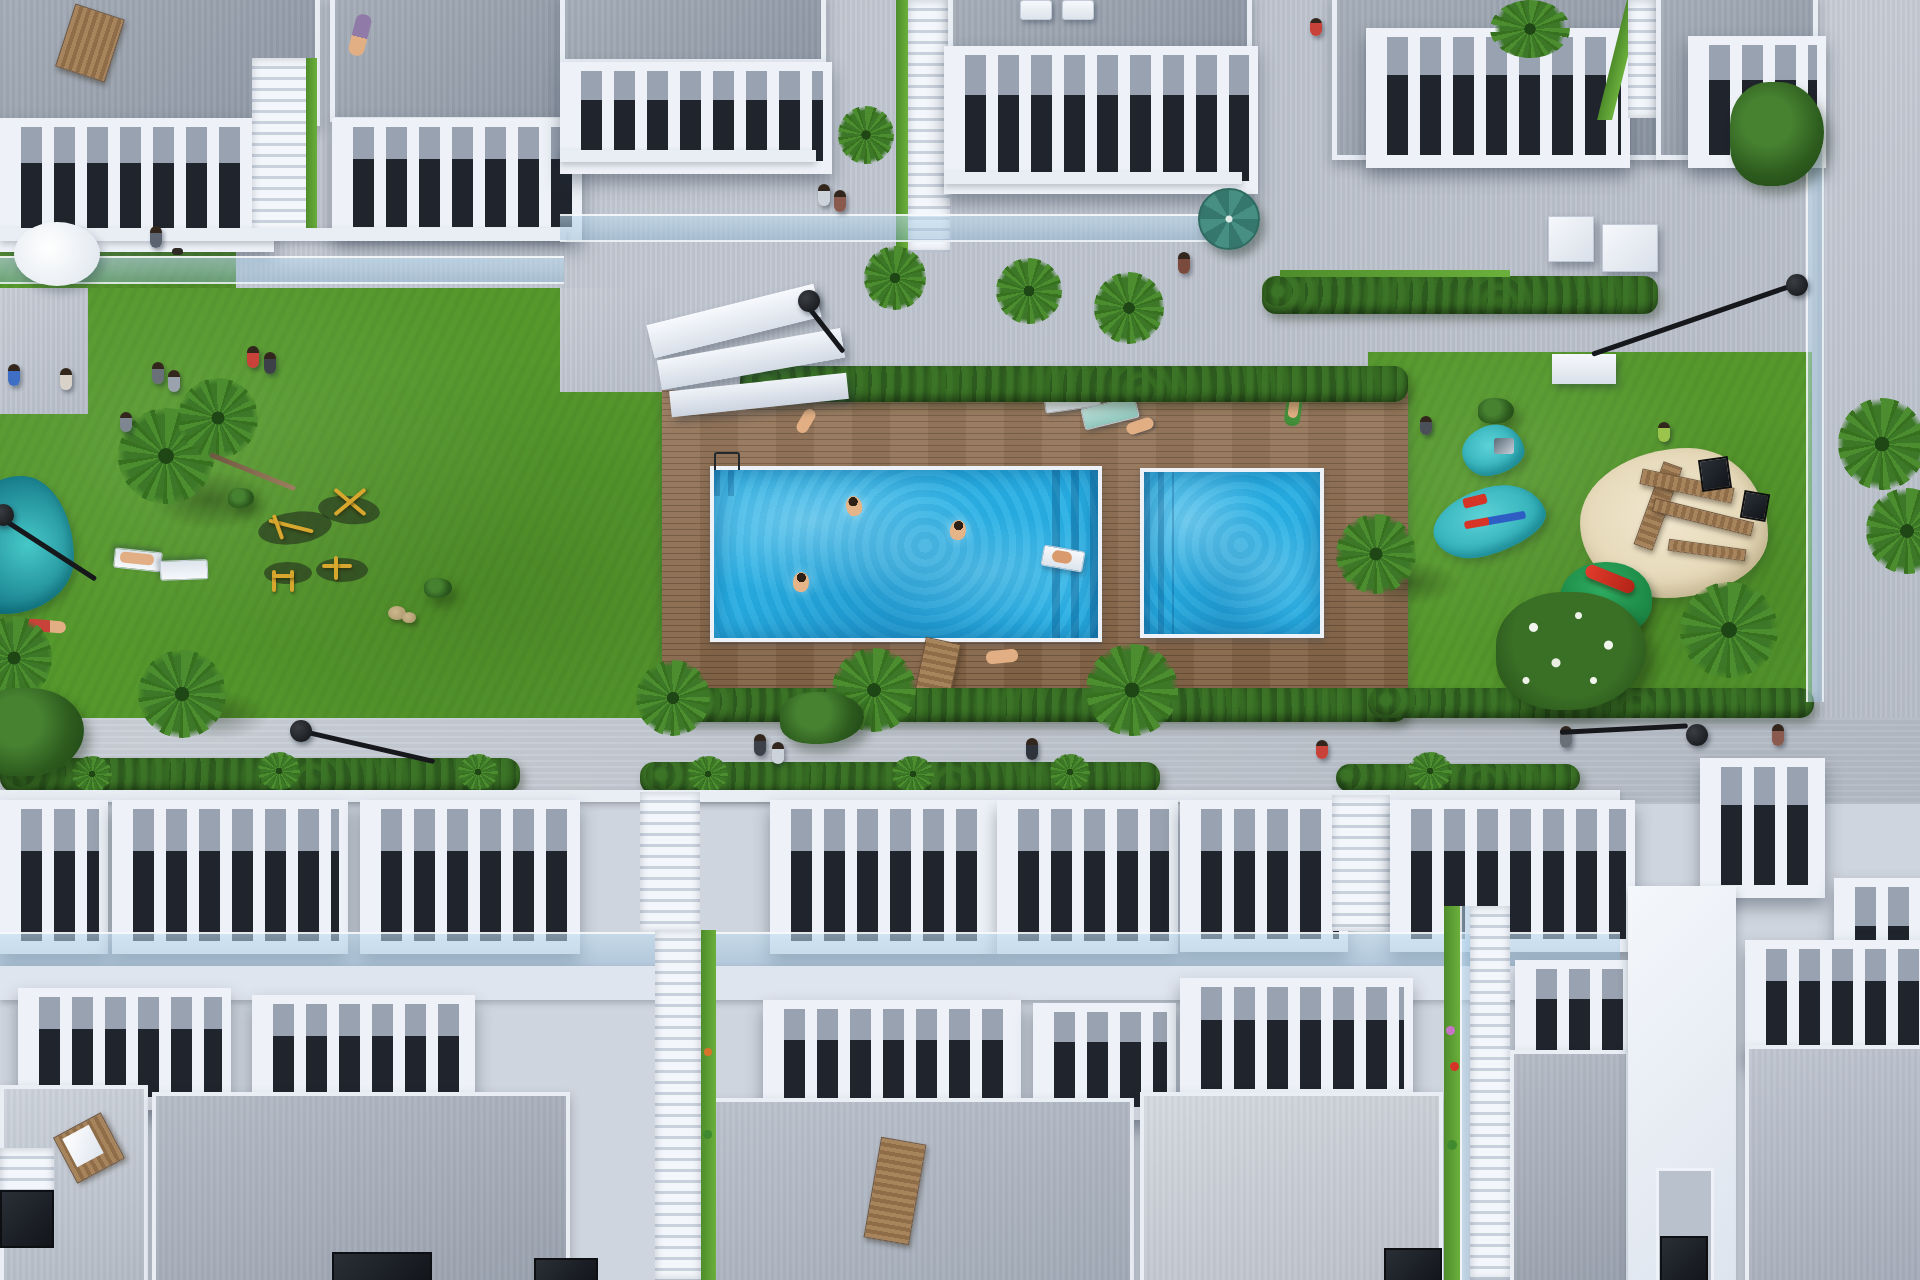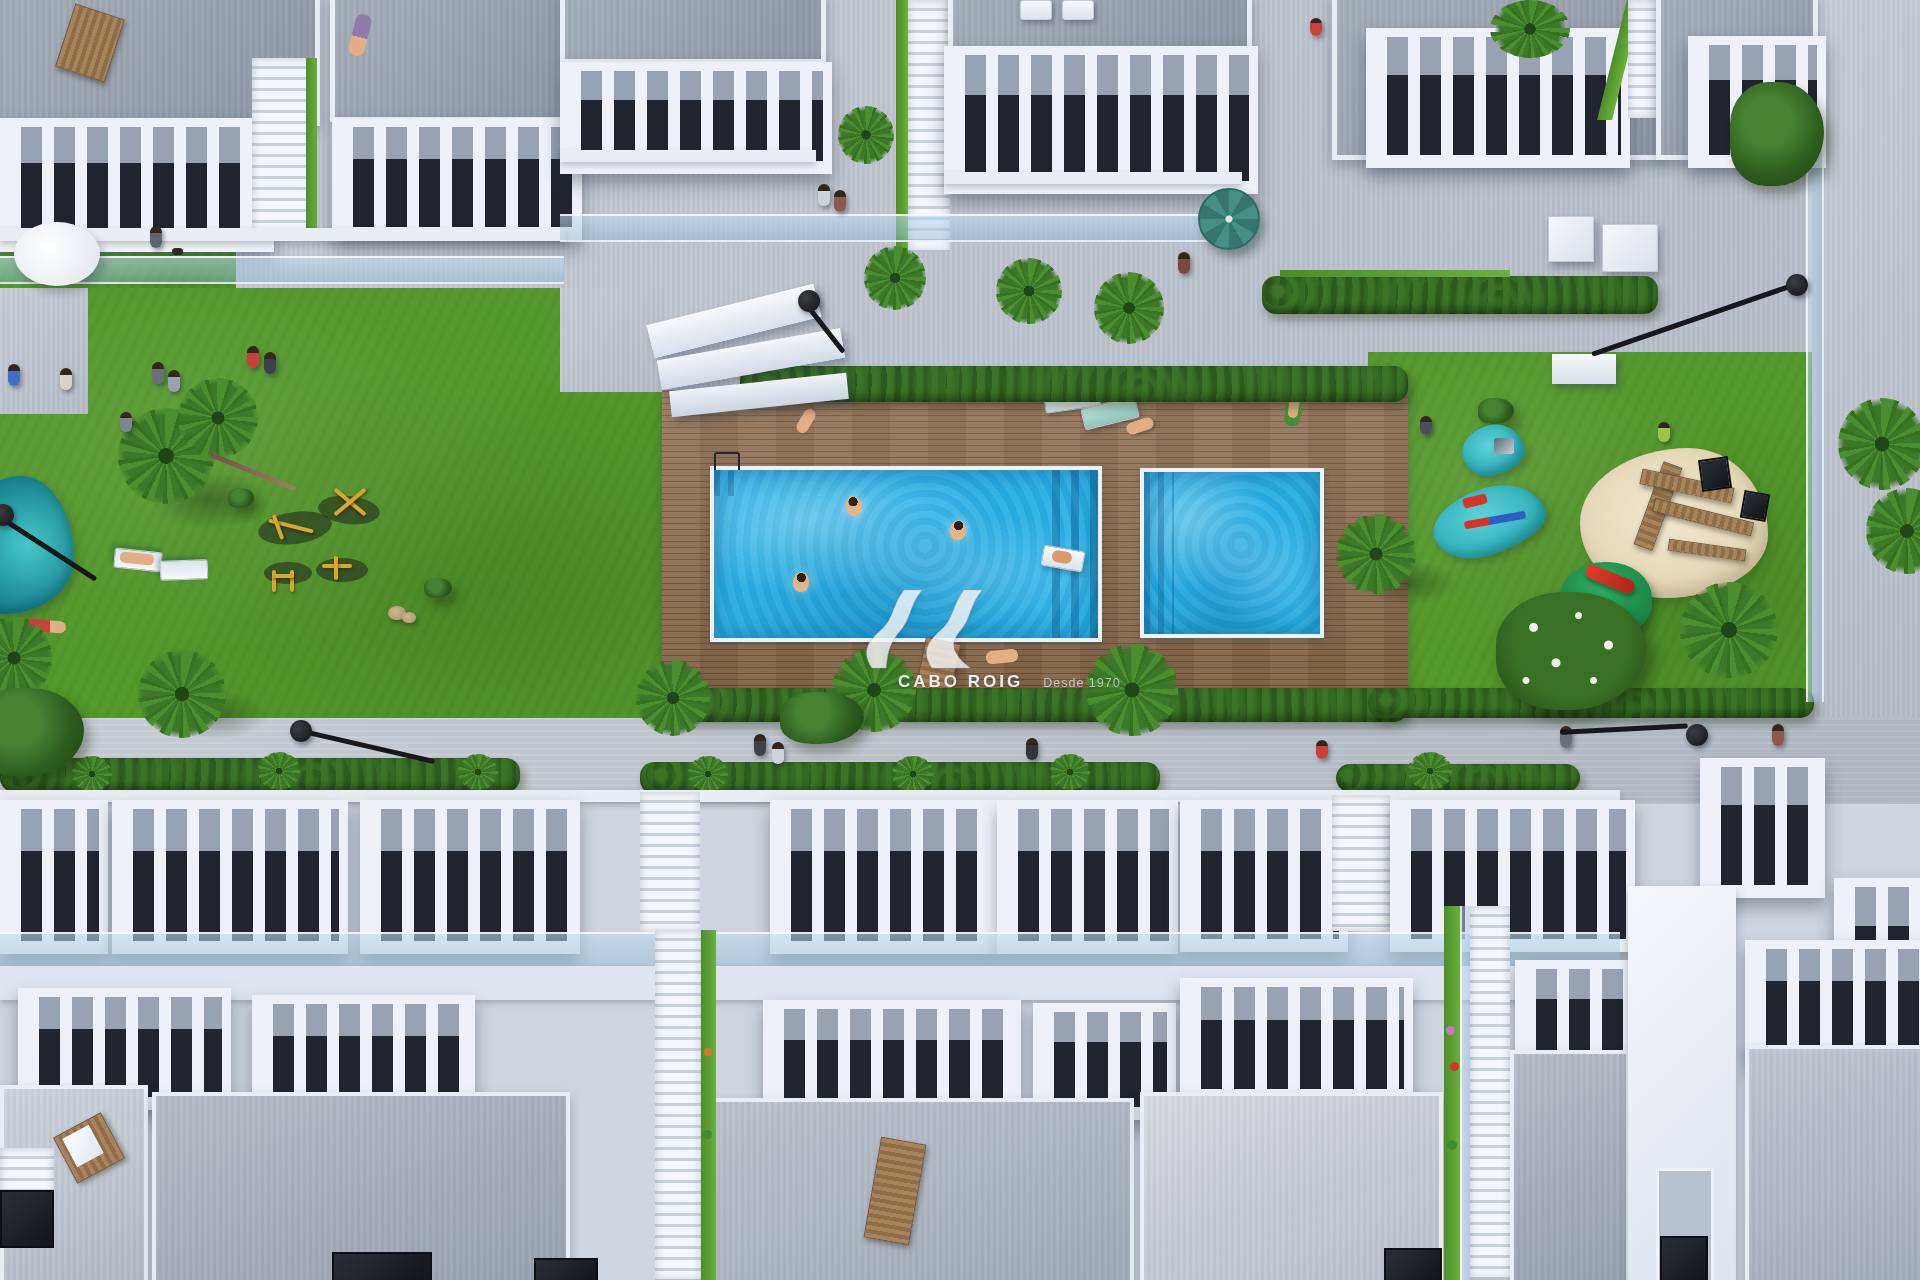--- a/index.html
+++ b/index.html
@@ -416,26 +416,14 @@
 
   <div class="wood" style="left:62px;top:1122px;width:52px;height:50px;transform:rotate(-28deg)"></div>
   <div class="abs" style="left:68px;top:1130px;width:30px;height:32px;background:linear-gradient(135deg,#ffffff,#dfe5ee);transform:rotate(-28deg)"></div>
   <div class="stv" style="left:0;top:1148px;width:54px;height:100px"></div>
   <div class="pnl" style="left:0;top:1190px;width:50px;height:54px"></div>
   <div class="pnl" style="left:332px;top:1252px;width:96px;height:28px"></div>
   <div class="woodv" style="left:872px;top:1140px;width:44px;height:100px;transform:rotate(10deg)"></div>
   <div class="pnl" style="left:1384px;top:1248px;width:54px;height:32px"></div>
   <div class="pnl" style="left:534px;top:1258px;width:60px;height:22px"></div>
 
-  <div class="wm">
-    <svg width="150" height="84" viewBox="0 0 150 84">
-      <g fill="#ffffff" fill-opacity="0.78" stroke="#aab4c0" stroke-opacity="0.45" stroke-width="1">
-        <path d="M16 82 C4 64 14 54 26 43 C38 32 36 20 48 4 L66 4 C52 22 56 31 44 45 C32 59 32 68 30 82 Z"></path>
-        <path d="M76 82 C64 64 74 54 86 43 C98 32 96 20 108 4 L126 4 C112 22 116 31 104 45 C92 59 98 69 114 82 Z"></path>
-      </g>
-    </svg>
-    <div class="wm-row">
-      <span class="wm-title">CABO ROIG</span>
-      <span class="wm-sub">Desde 1970</span>
-    </div>
-  </div>
 
 </div>
 
 </body></html>

